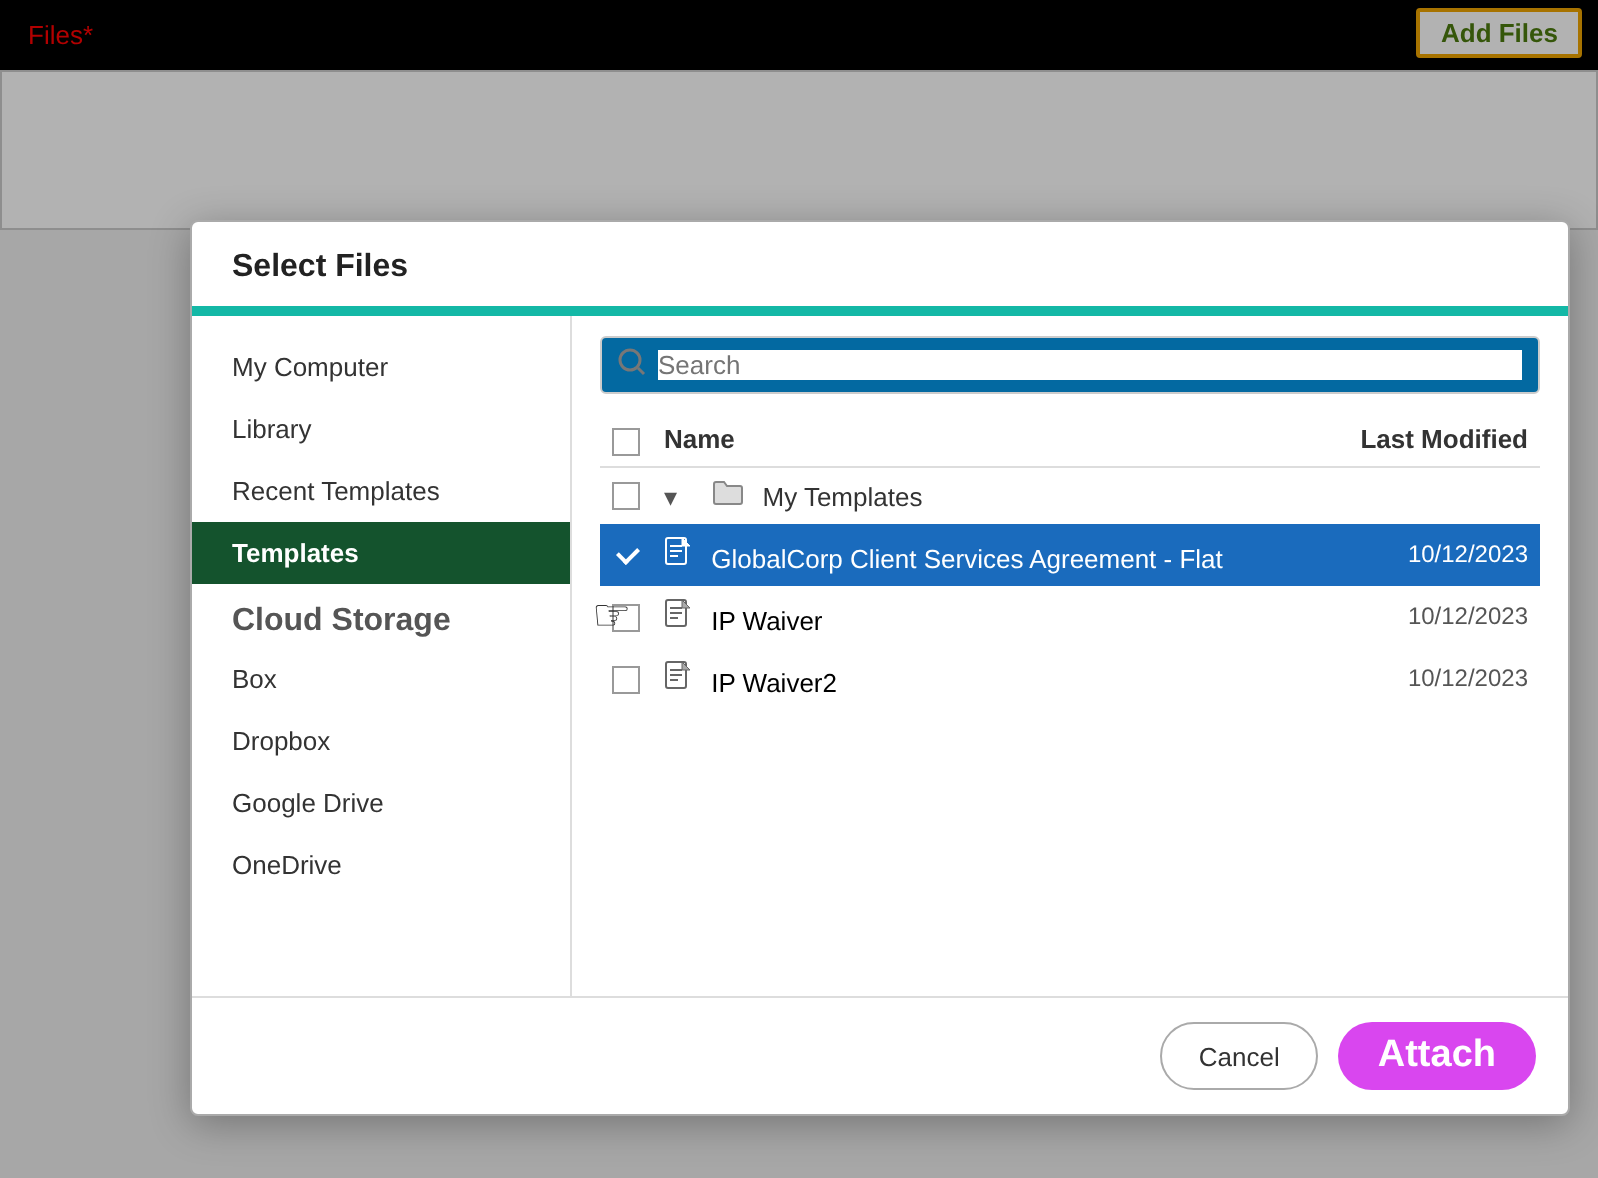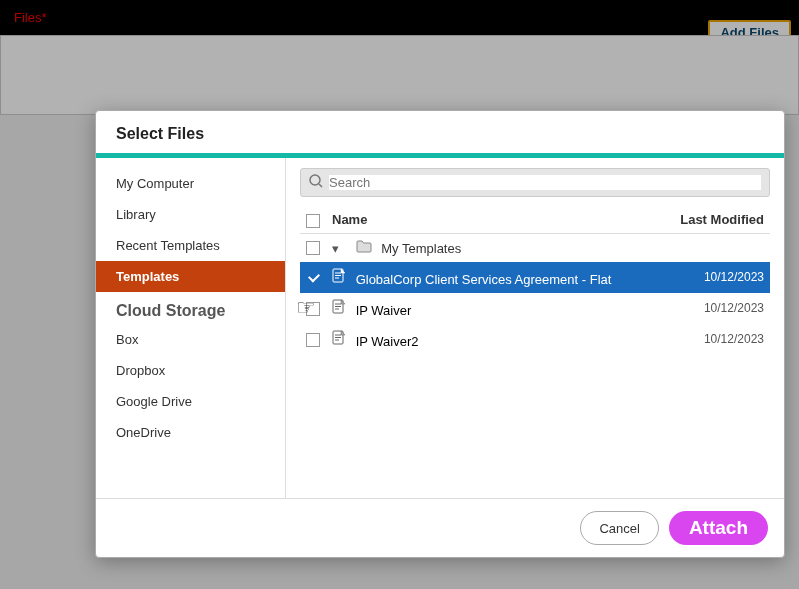--- a/index.html
+++ b/index.html
@@ -23,25 +23,25 @@
     .files-label {
       font-size: 13px;
       color: #333;
       font-weight: 400;
     }
     .files-label span {
       color: red;
     }
     .add-files-btn {
       position: absolute;
-      top: 20px;
+      top: 4px;
       right: 8px;
       background: white;
       border: 2px solid #f0a500;
-      color: #0c4a6e;
+      color: #4d7c0f;
       padding: 3px 10px;
       font-size: 13px;
       font-weight: bold;
       cursor: pointer;
       border-radius: 2px;
     }
 
     
     .drop-area {
       position: absolute;
@@ -95,21 +95,21 @@
       flex-shrink: 0;
     }
 
     .sidebar-item {
       padding: 8px 20px;
       cursor: pointer;
       color: #333;
       font-size: 13px;
     }
     .sidebar-item.active {
-      background: #c2410c;
+      background: #14532d;
       color: #fff;
       font-weight: bold;
     }
 
     .sidebar-section-label {
       padding: 10px 20px 4px;
       font-size: 16px;
       color: #555;
       font-weight: 600;
     }
@@ -123,21 +123,21 @@
     }
 
     
     .search-bar {
       display: flex;
       align-items: center;
       border: 1px solid #ccc;
       border-radius: 3px;
       padding: 5px 8px;
       margin-bottom: 10px;
-      background: #e5e5e5;
+      background: #0369a1;
     }
     .search-icon-wrap {
       color: #777;
       margin-right: 6px;
       font-size: 14px;
     }
     .search-input {
       border: none;
       outline: none;
       font-size: 13px;

